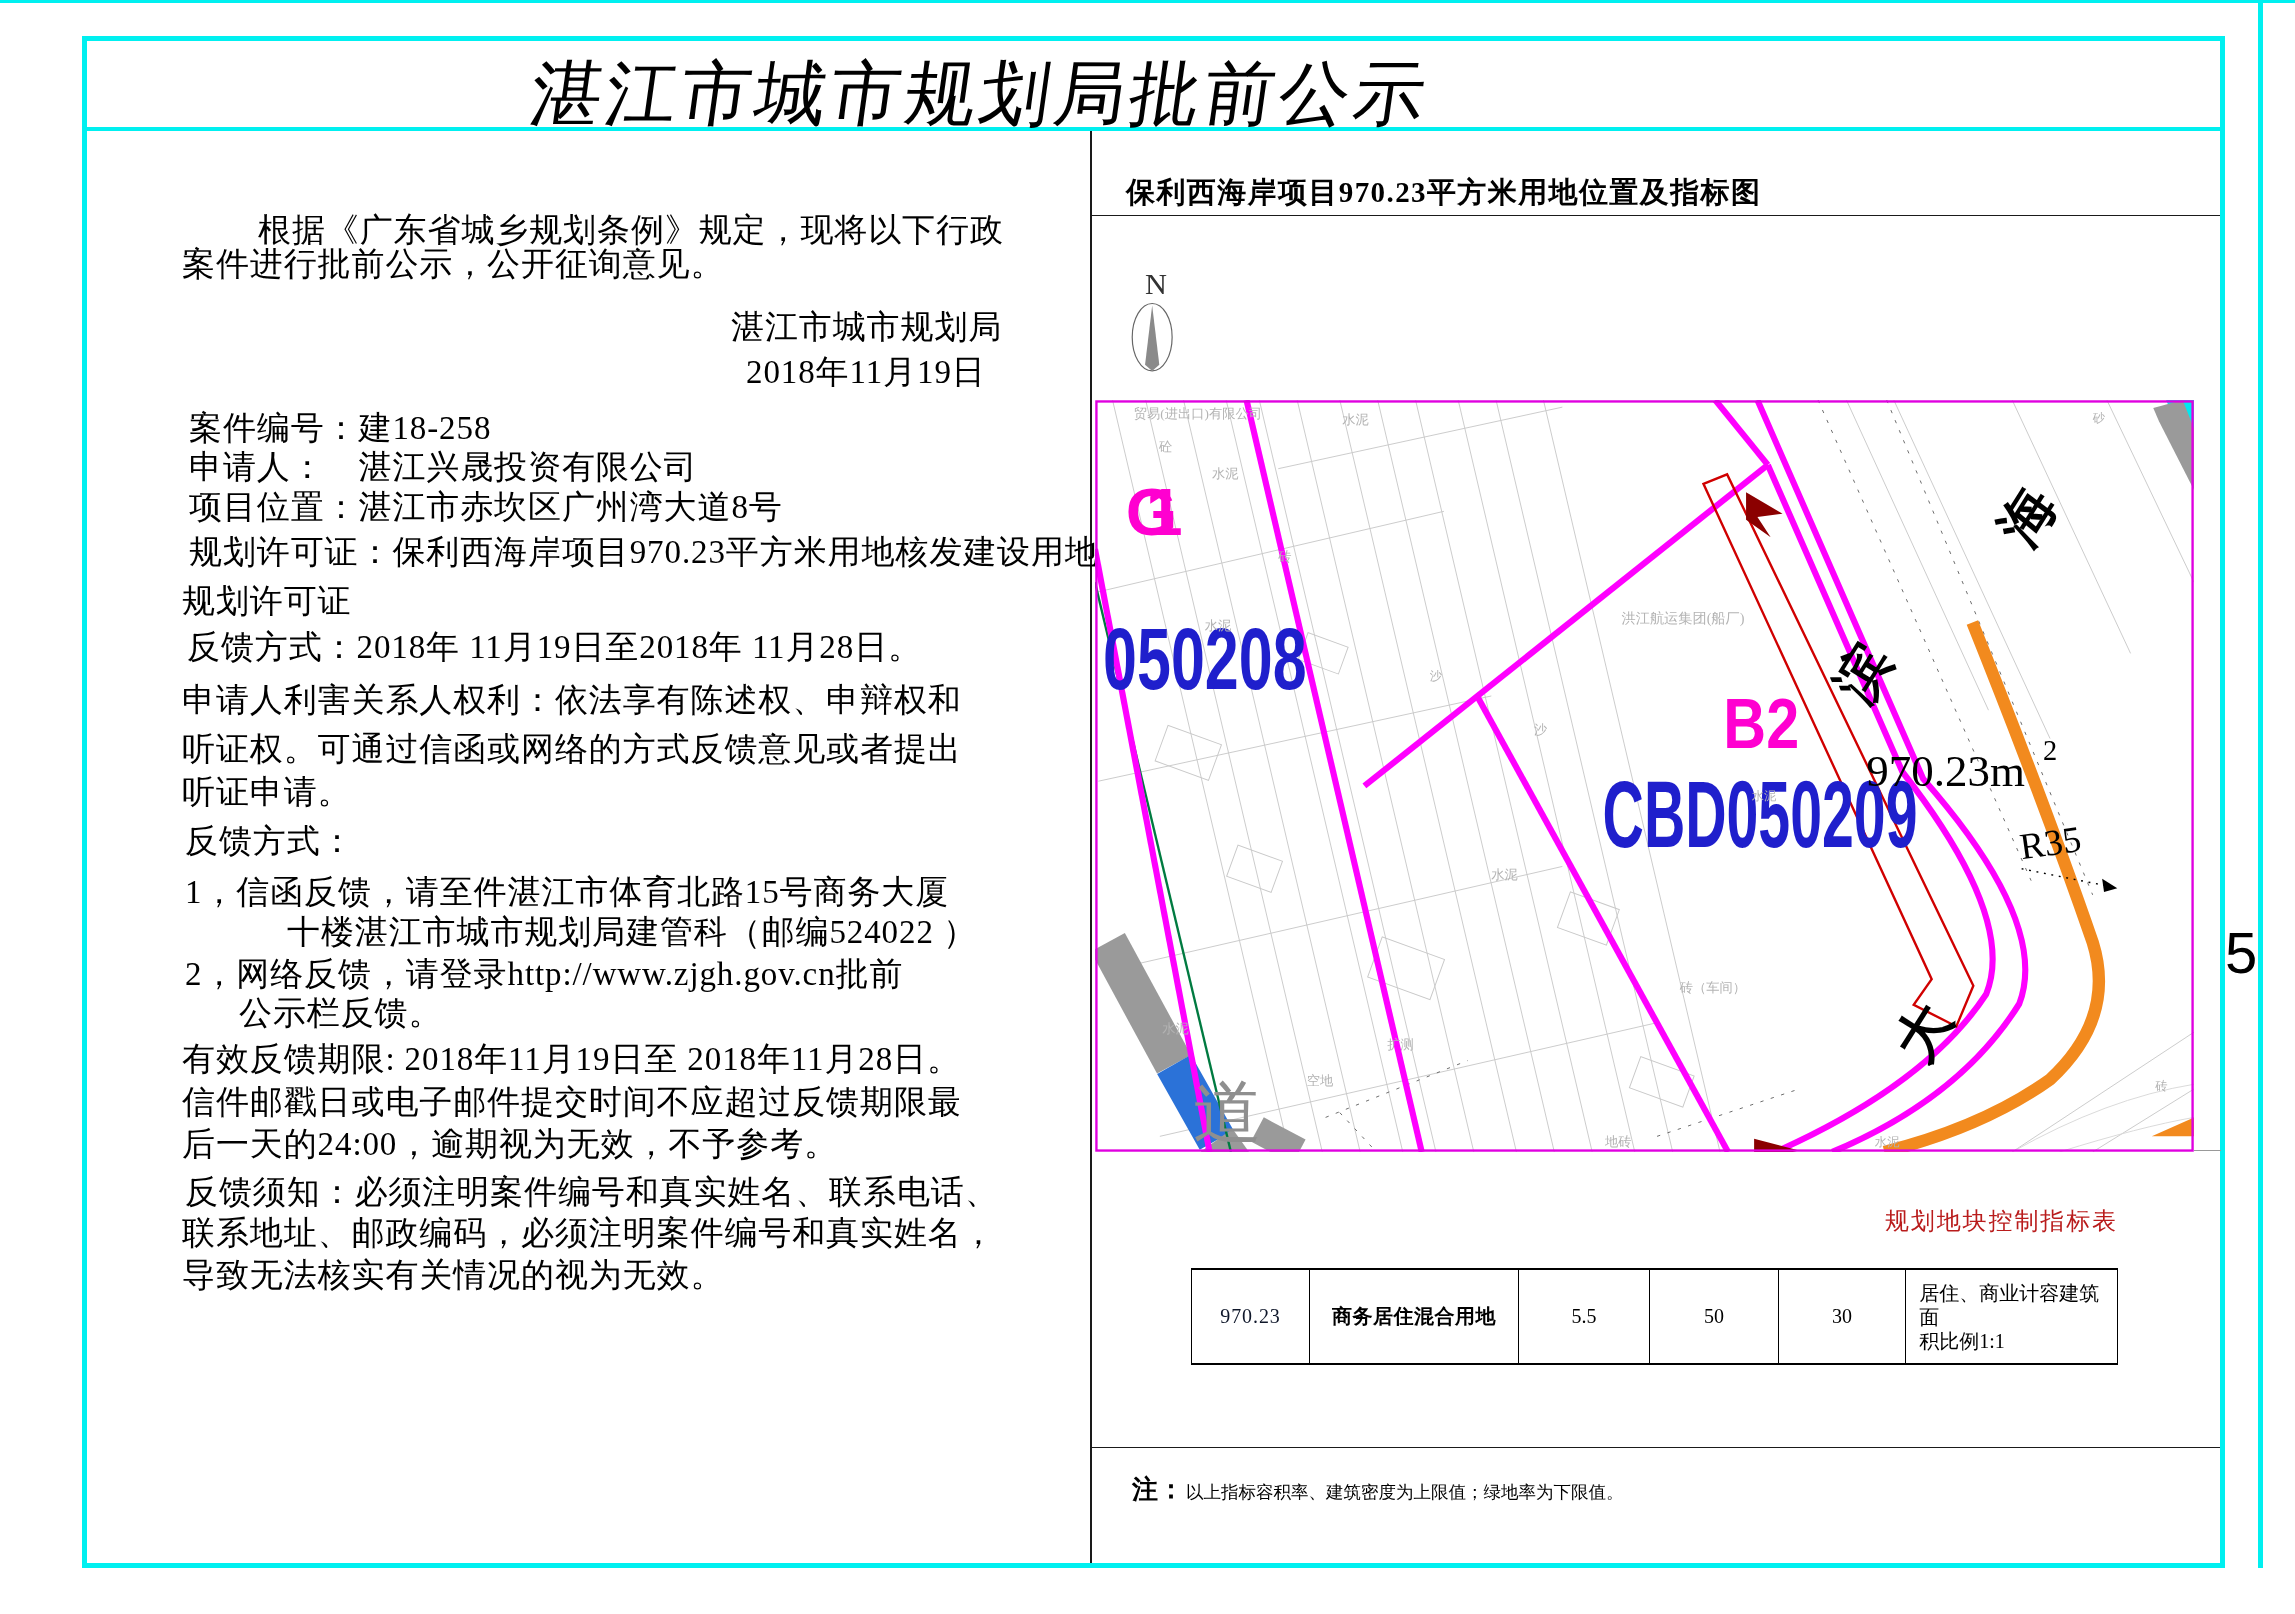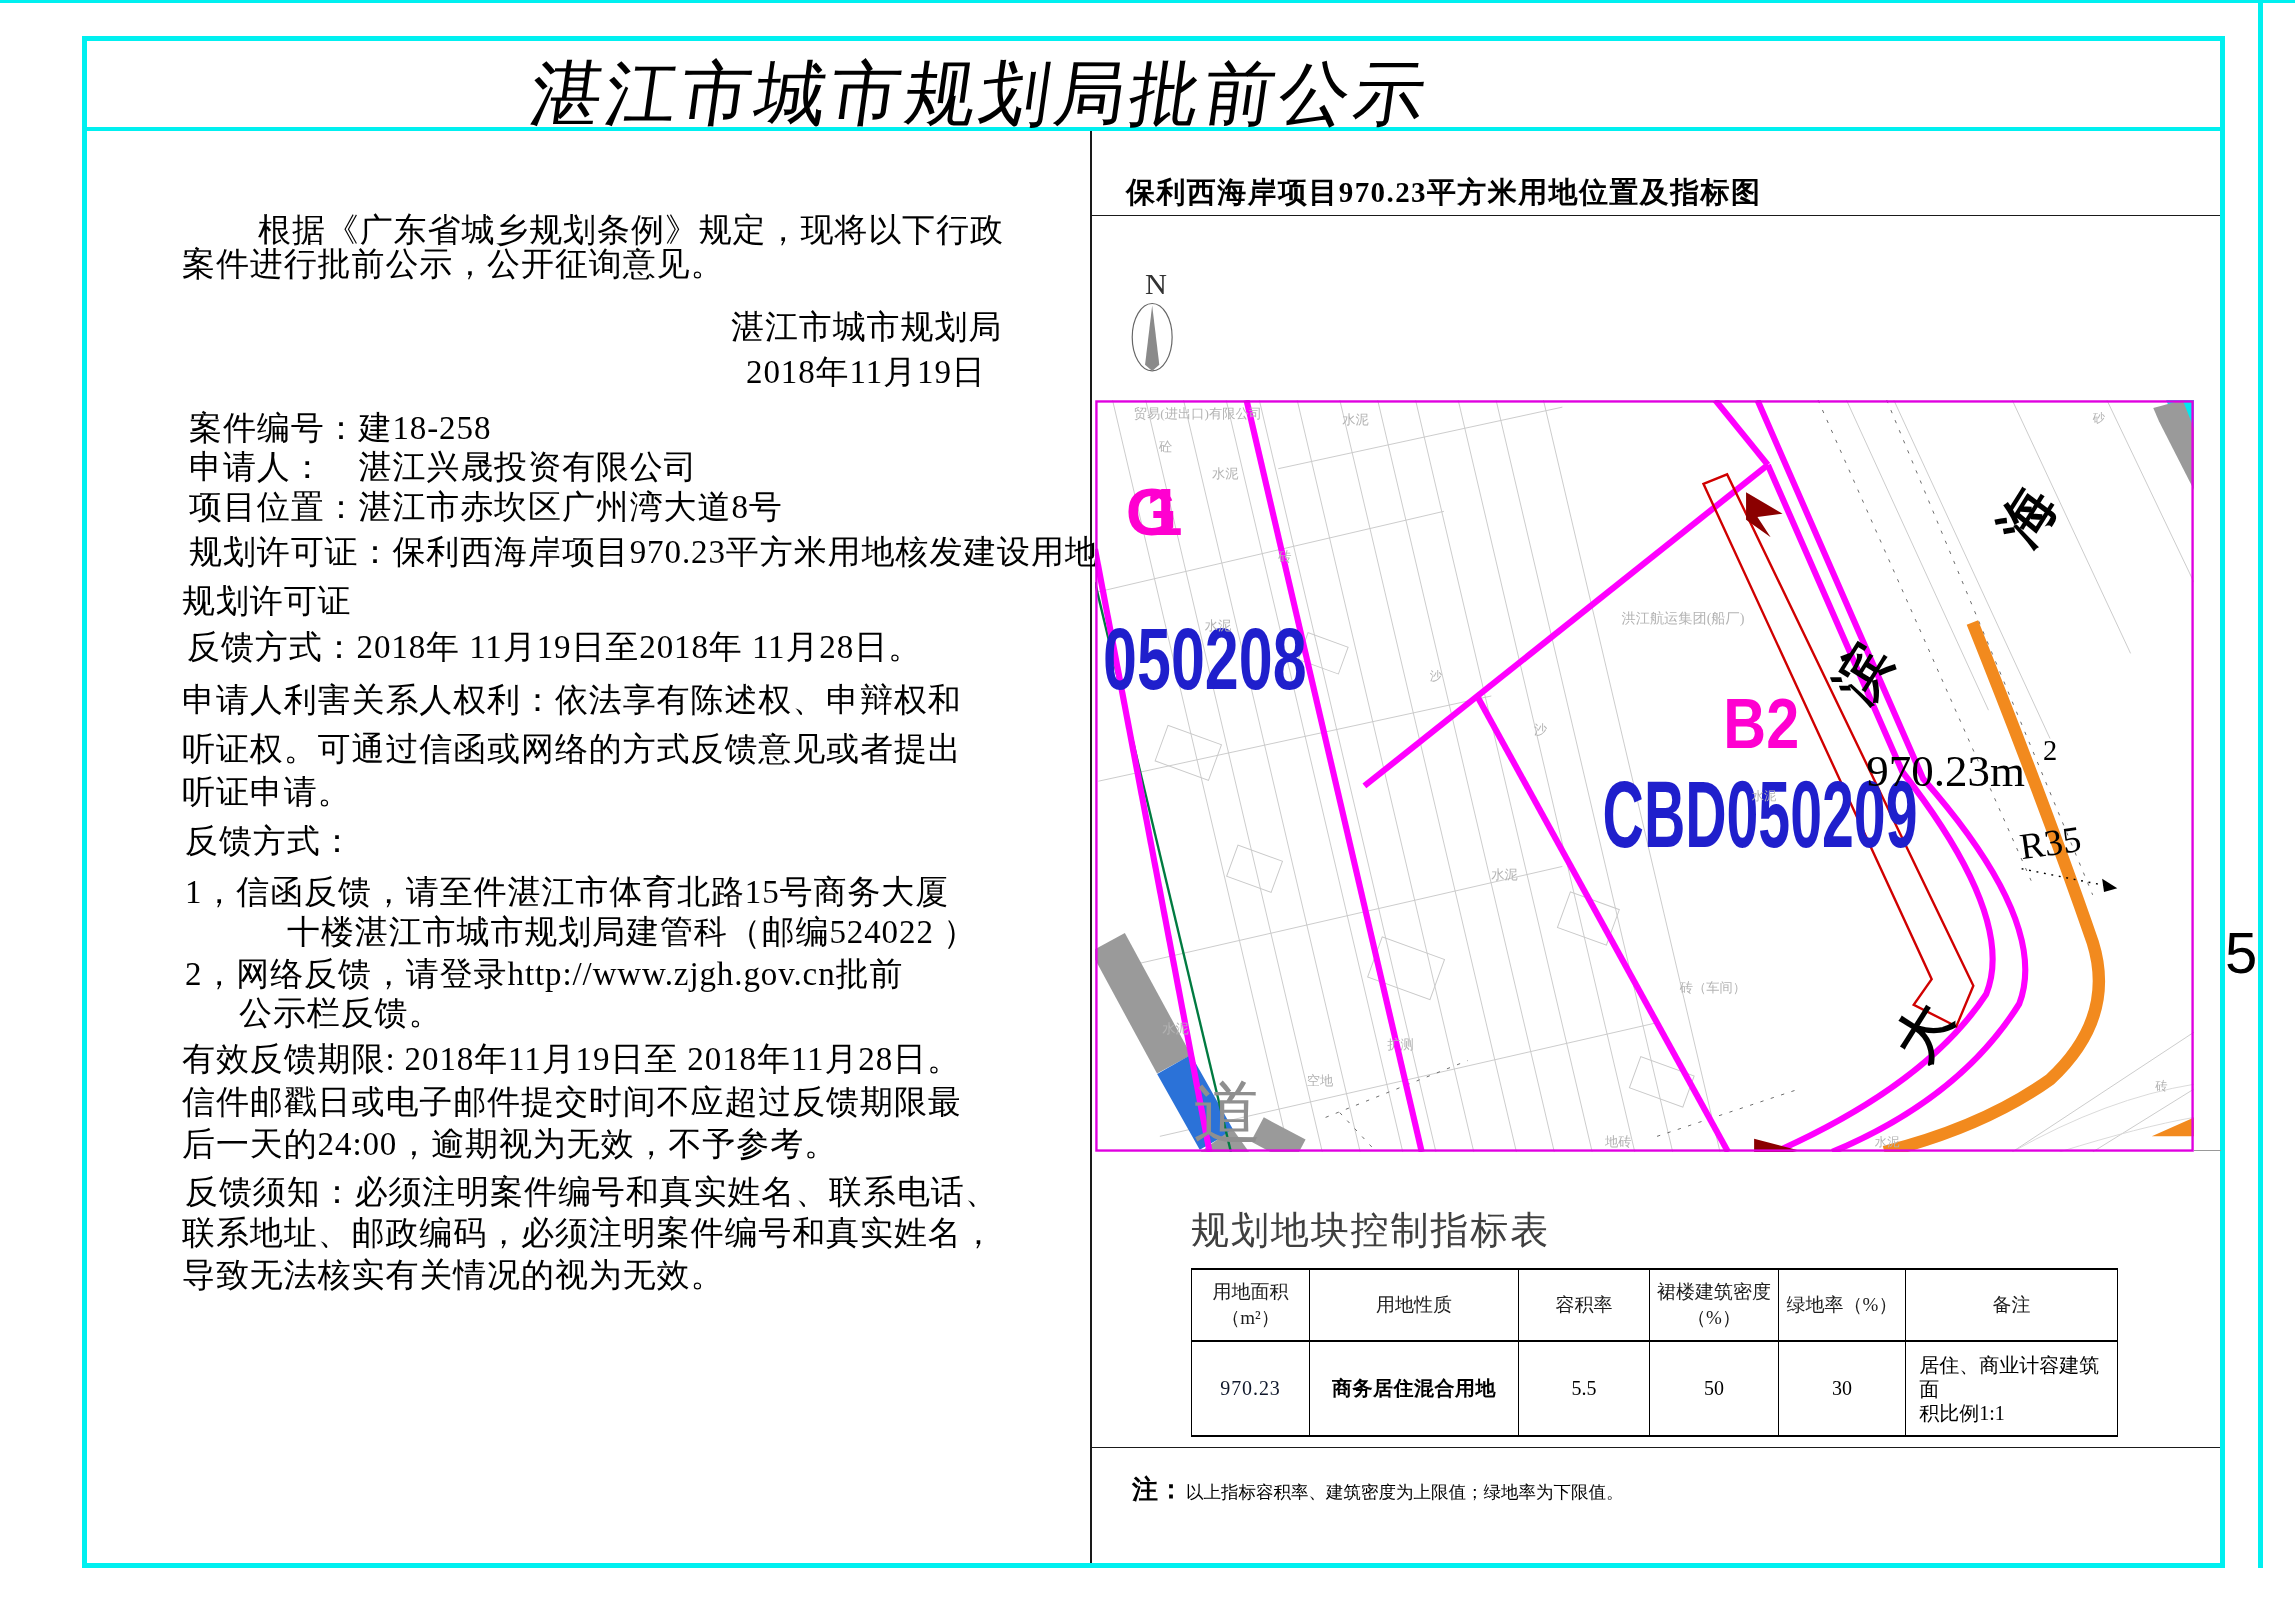--- a/index.html
+++ b/index.html
@@ -15,22 +15,22 @@
       letter-spacing:1.4px;white-space:nowrap;}
   .tbl{position:absolute;left:1191px;top:1268px;width:927px;border-collapse:collapse;
       table-layout:fixed;border-top:2.8px solid #000;border-bottom:2.8px solid #000;}
   .tbl td{border-left:1.4px solid #000;text-align:center;vertical-align:middle;padding:0;}
   .tbl td:last-child{border-right:1.4px solid #000;}
   .tbl tr.hdr td{border-bottom:2.4px solid #000;height:70px;font-size:19px;color:#1c1c1c;font-weight:400;}
   .tbl tr.bdy td{height:93px;font-size:20px;}
   .cell-area{color:#0f172a;font-size:22px;letter-spacing:0.9px;}
   .cell-use{font-weight:700;font-size:22px;letter-spacing:0.5px;}
   .cell-remark{text-align:left !important;font-size:16.6px;line-height:24px;padding-left:13.3px !important;margin-top:37px;}
-  .tbl-title{position:absolute;left:1191px;top:1205px;width:927px;text-align:left;
-      font-size:38px;letter-spacing:1.9px;color:#404040;}
+  .tbl-title{position:absolute;left:1191px;top:1205px;width:927px;text-align:right;
+      font-size:24px;letter-spacing:1.9px;color:#b91c1c;}
   .note-row{position:absolute;left:1132px;top:1472px;white-space:nowrap;}
   .note-prefix{font-size:26px;font-weight:600;}
   .note-text{font-size:17.5px;}
   .num5{position:absolute;left:2225px;top:919px;font-size:58px;
       font-family:"Liberation Sans","DejaVu Sans",sans-serif;}
   svg text{font-family:"Liberation Serif","DejaVu Serif",serif;}
   .sansb{font-family:"Liberation Sans","DejaVu Sans",sans-serif;font-weight:bold;}
 </style>
 </head>
 <body>
@@ -208,28 +208,20 @@
   <table class="tbl">
     <colgroup>
       <col style="width:118px">
         <col style="width:209px">
         <col style="width:131px">
       <col style="width:129px">
         <col style="width:127px">
         <col style="width:212px">
     </colgroup>
     <tbody>
-        <tr class="hdr">
-      <td>用地面积（m²）</td>
-      <td>用地性质</td>
-      <td>容积率</td>
-      <td>裙楼建筑密度（%）</td>
-      <td>绿地率（%）</td>
-      <td>备注</td>
-    </tr>
     <tr class="bdy">
       <td class="cell-area">970.23</td>
       <td class="cell-use">商务居住混合用地</td>
       <td>5.5</td>
       <td>50</td>
       <td>30</td>
       <td class="cell-remark">
         <div>居住、商业计容建筑面</div>
         <div>积比例1:1</div>
       </td>

